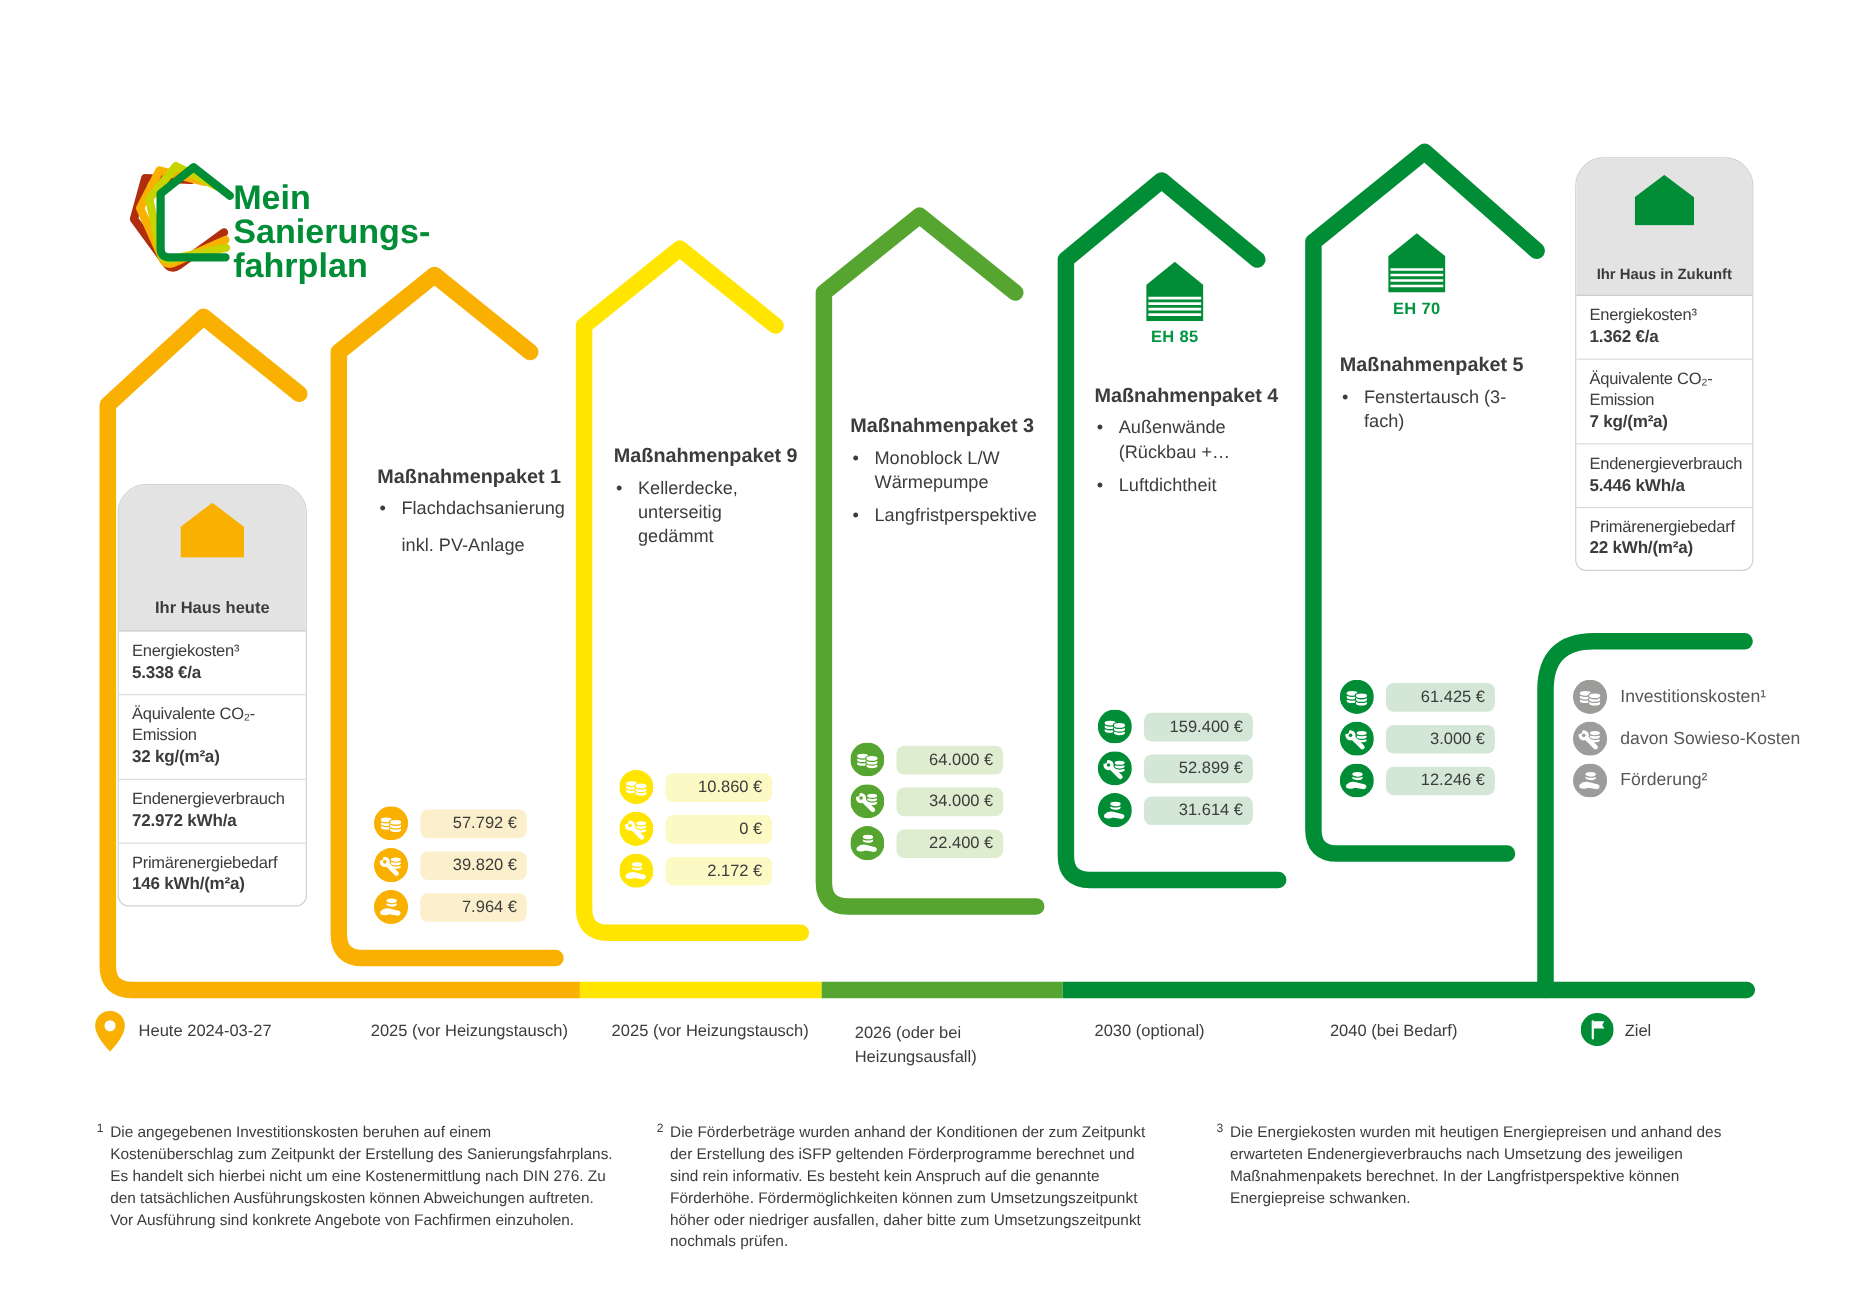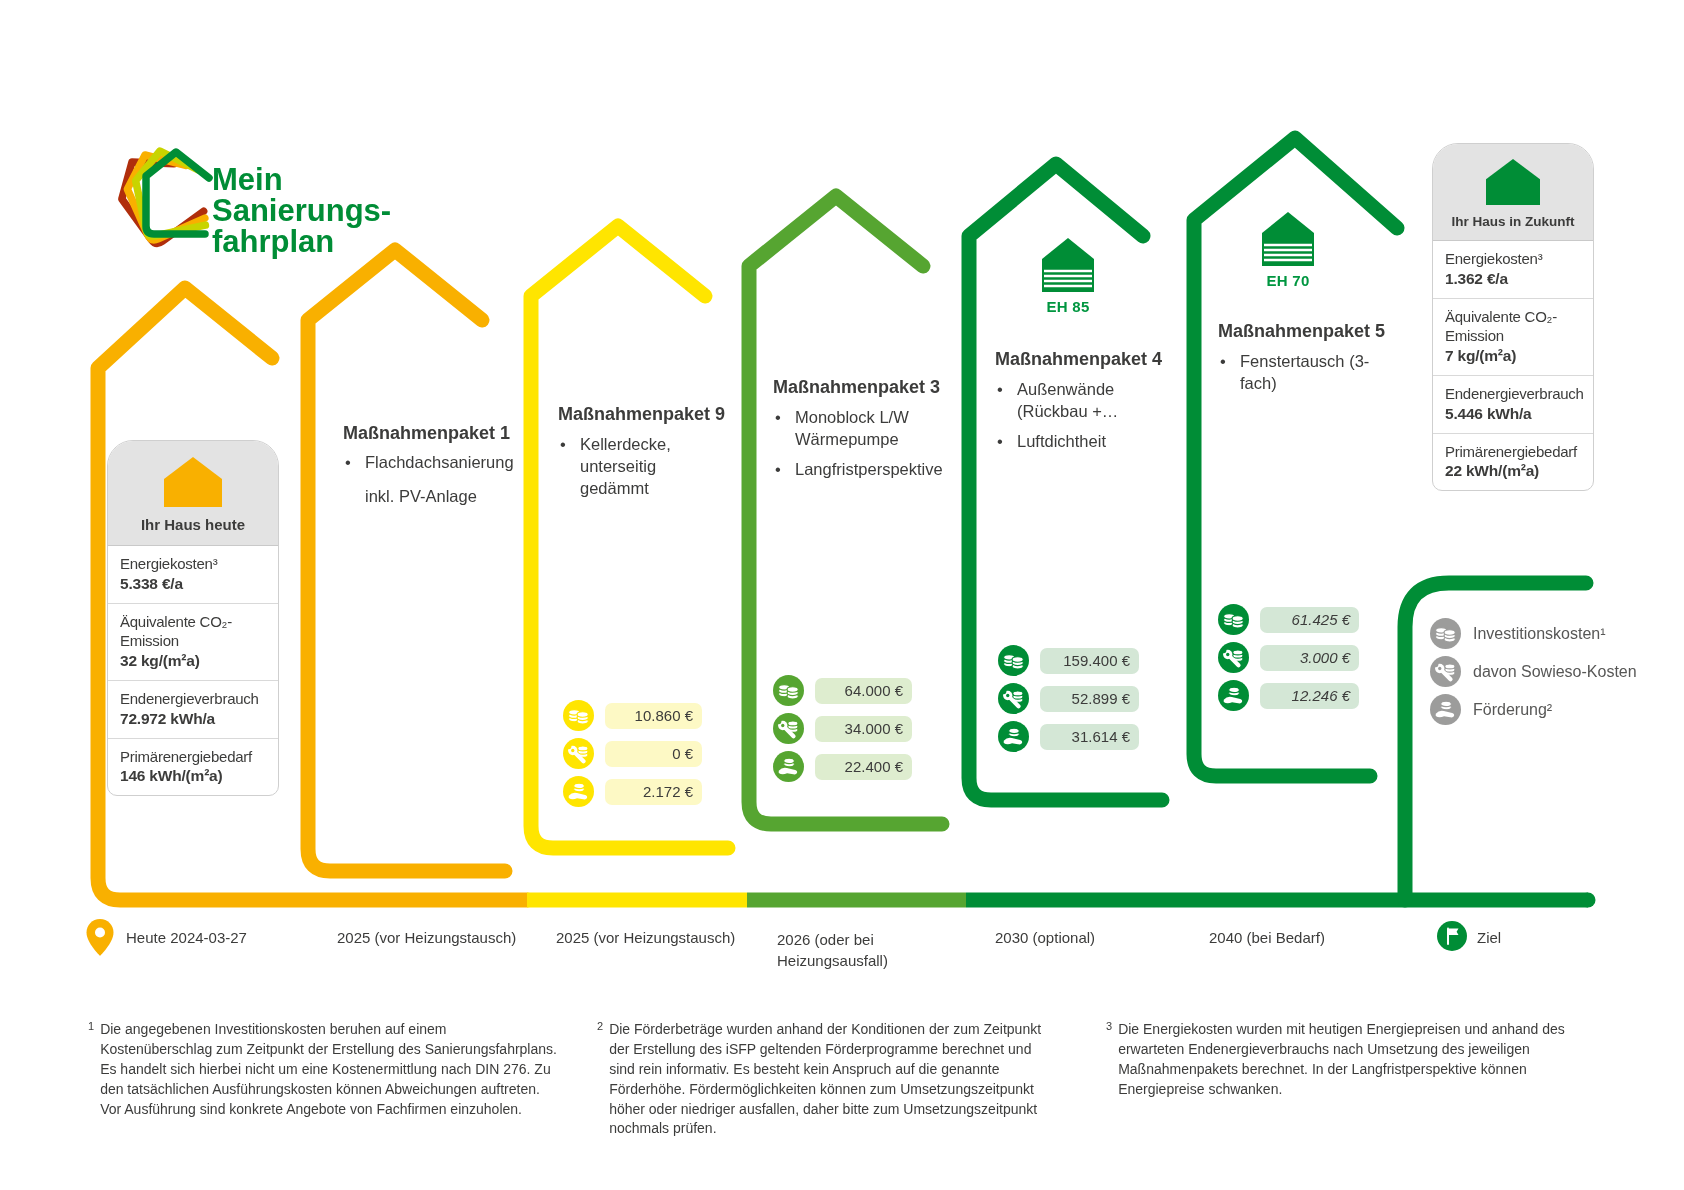--- a/index.html
+++ b/index.html
@@ -8,21 +8,21 @@
   .abs{position:absolute;}
   svg.scene{position:absolute;left:0;top:0;z-index:1;}
   
   .logo-text{position:absolute;left:212px;top:164px;font-size:31px;line-height:31px;
              font-weight:bold;color:#008D36;z-index:2;}
   .logo-text span{display:block;}
   
   .card{position:absolute;background:#fff;border:1px solid #CFCFCF;
         border-radius:26px 26px 10px 10px;overflow:hidden;z-index:3;}
   .card-head{background:#E3E3E3;display:flex;flex-direction:column;align-items:center;
-             border-bottom:1px solid #C9C9C9;}
+             border-bottom:1px solid #C9C9C9;gap:28px;}
   .house-solid{clip-path:polygon(50% 0,100% 44%,100% 100%,0 100%,0 44%);}
   .card-rows .card-row{padding:9px 12px 10px;}
   .card-rows .card-row + .card-row{border-top:1px solid #D9D9D9;}
   .row-label{font-size:15px;line-height:1.26;letter-spacing:-0.25px;}
   .row-value{font-size:15.5px;font-weight:bold;margin-top:1px;letter-spacing:-0.2px;}
   .card-title{font-weight:bold;}
   
   .pkg-title{position:absolute;font-size:18px;font-weight:bold;white-space:nowrap;z-index:2;}
   .bullets{position:absolute;font-size:16.5px;line-height:1.32;z-index:2;}
   .b-row{display:flex;}
@@ -201,20 +201,40 @@
   <div class="bullets" style="left:345px;top:452px;width:170px;">
     <div class="b-row">
       <span class="b-dot">•</span>
       <span class="b-text">Flachdachsanierung</span>
     </div>
     <div class="b-row cont">
       <span class="b-dot"></span>
       <span class="b-text">inkl. PV-Anlage</span>
     </div>
   </div>
+  <div class="cost-block" style="left:340px;top:733px;">
+    <div class="cost-row">
+      <svg class="cost-icon ic-orange">
+          <use href="#sym-coins"></use>
+        </svg>
+      <span class="pill p-orange">57.792 €</span>
+    </div>
+    <div class="cost-row">
+      <svg class="cost-icon ic-orange">
+          <use href="#sym-wrench"></use>
+        </svg>
+      <span class="pill p-orange">39.820 €</span>
+    </div>
+    <div class="cost-row">
+      <svg class="cost-icon ic-orange">
+          <use href="#sym-hand"></use>
+        </svg>
+      <span class="pill p-orange">7.964 €</span>
+    </div>
+  </div>
 
   <div class="pkg-title" style="left:558px;top:404px;">Maßnahmenpaket 9</div>
   <div class="bullets" style="left:560px;top:434px;width:165px;">
     <div class="b-row">
       <span class="b-dot">•</span>
       <span class="b-text">
         <span>Kellerdecke,</span>
         <span>unterseitig gedämmt</span>
       </span>
     </div>
@@ -325,21 +345,21 @@
   <div class="pkg-title" style="left:1218px;top:321px;">Maßnahmenpaket 5</div>
   <div class="bullets" style="left:1220px;top:351px;width:170px;">
     <div class="b-row">
       <span class="b-dot">•</span>
       <span class="b-text">
         <span>Fenstertausch (3-</span>
         <span>fach)</span>
       </span>
     </div>
   </div>
-  <div class="cost-block" style="left:1218px;top:604px;font-style:italic;">
+  <div class="cost-block" style="left:1218px;top:618px;">
     <div class="cost-row">
       <svg class="cost-icon ic-dgreen">
           <use href="#sym-coins"></use>
         </svg>
       <span class="pill p-dgreen" style="width:90px;">61.425 €</span>
     </div>
     <div class="cost-row">
       <svg class="cost-icon ic-dgreen">
           <use href="#sym-wrench"></use>
         </svg>

